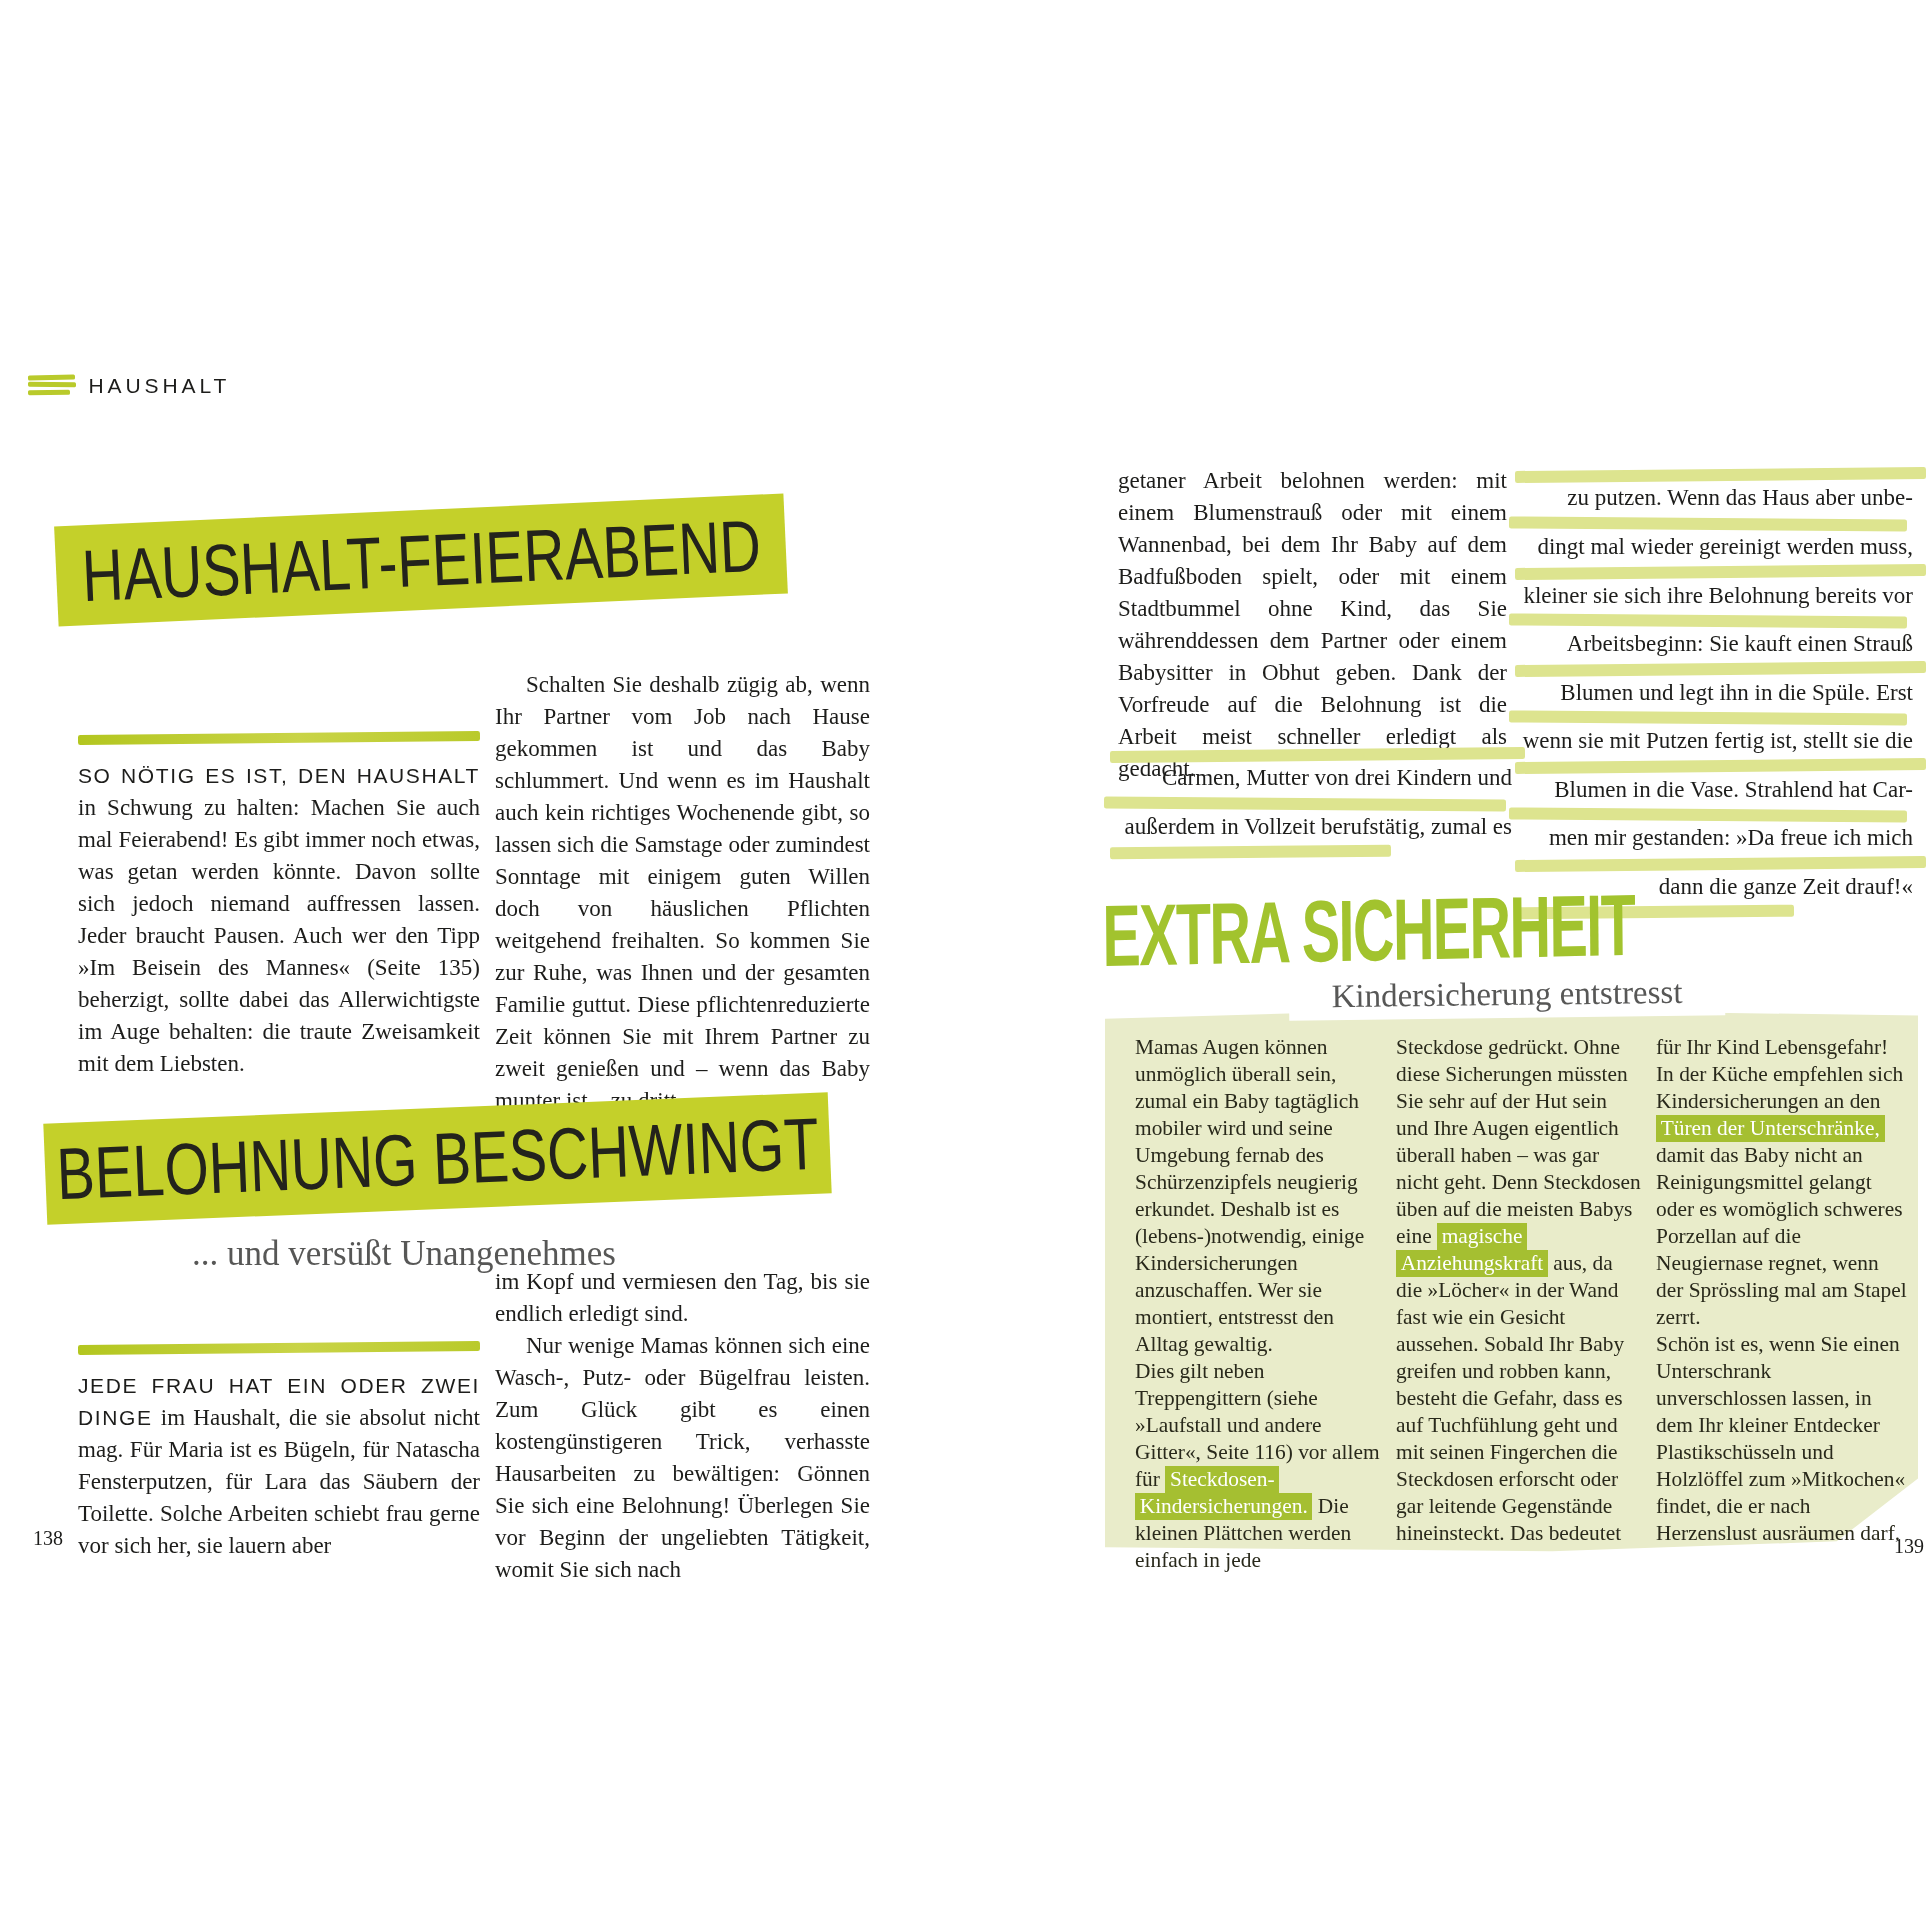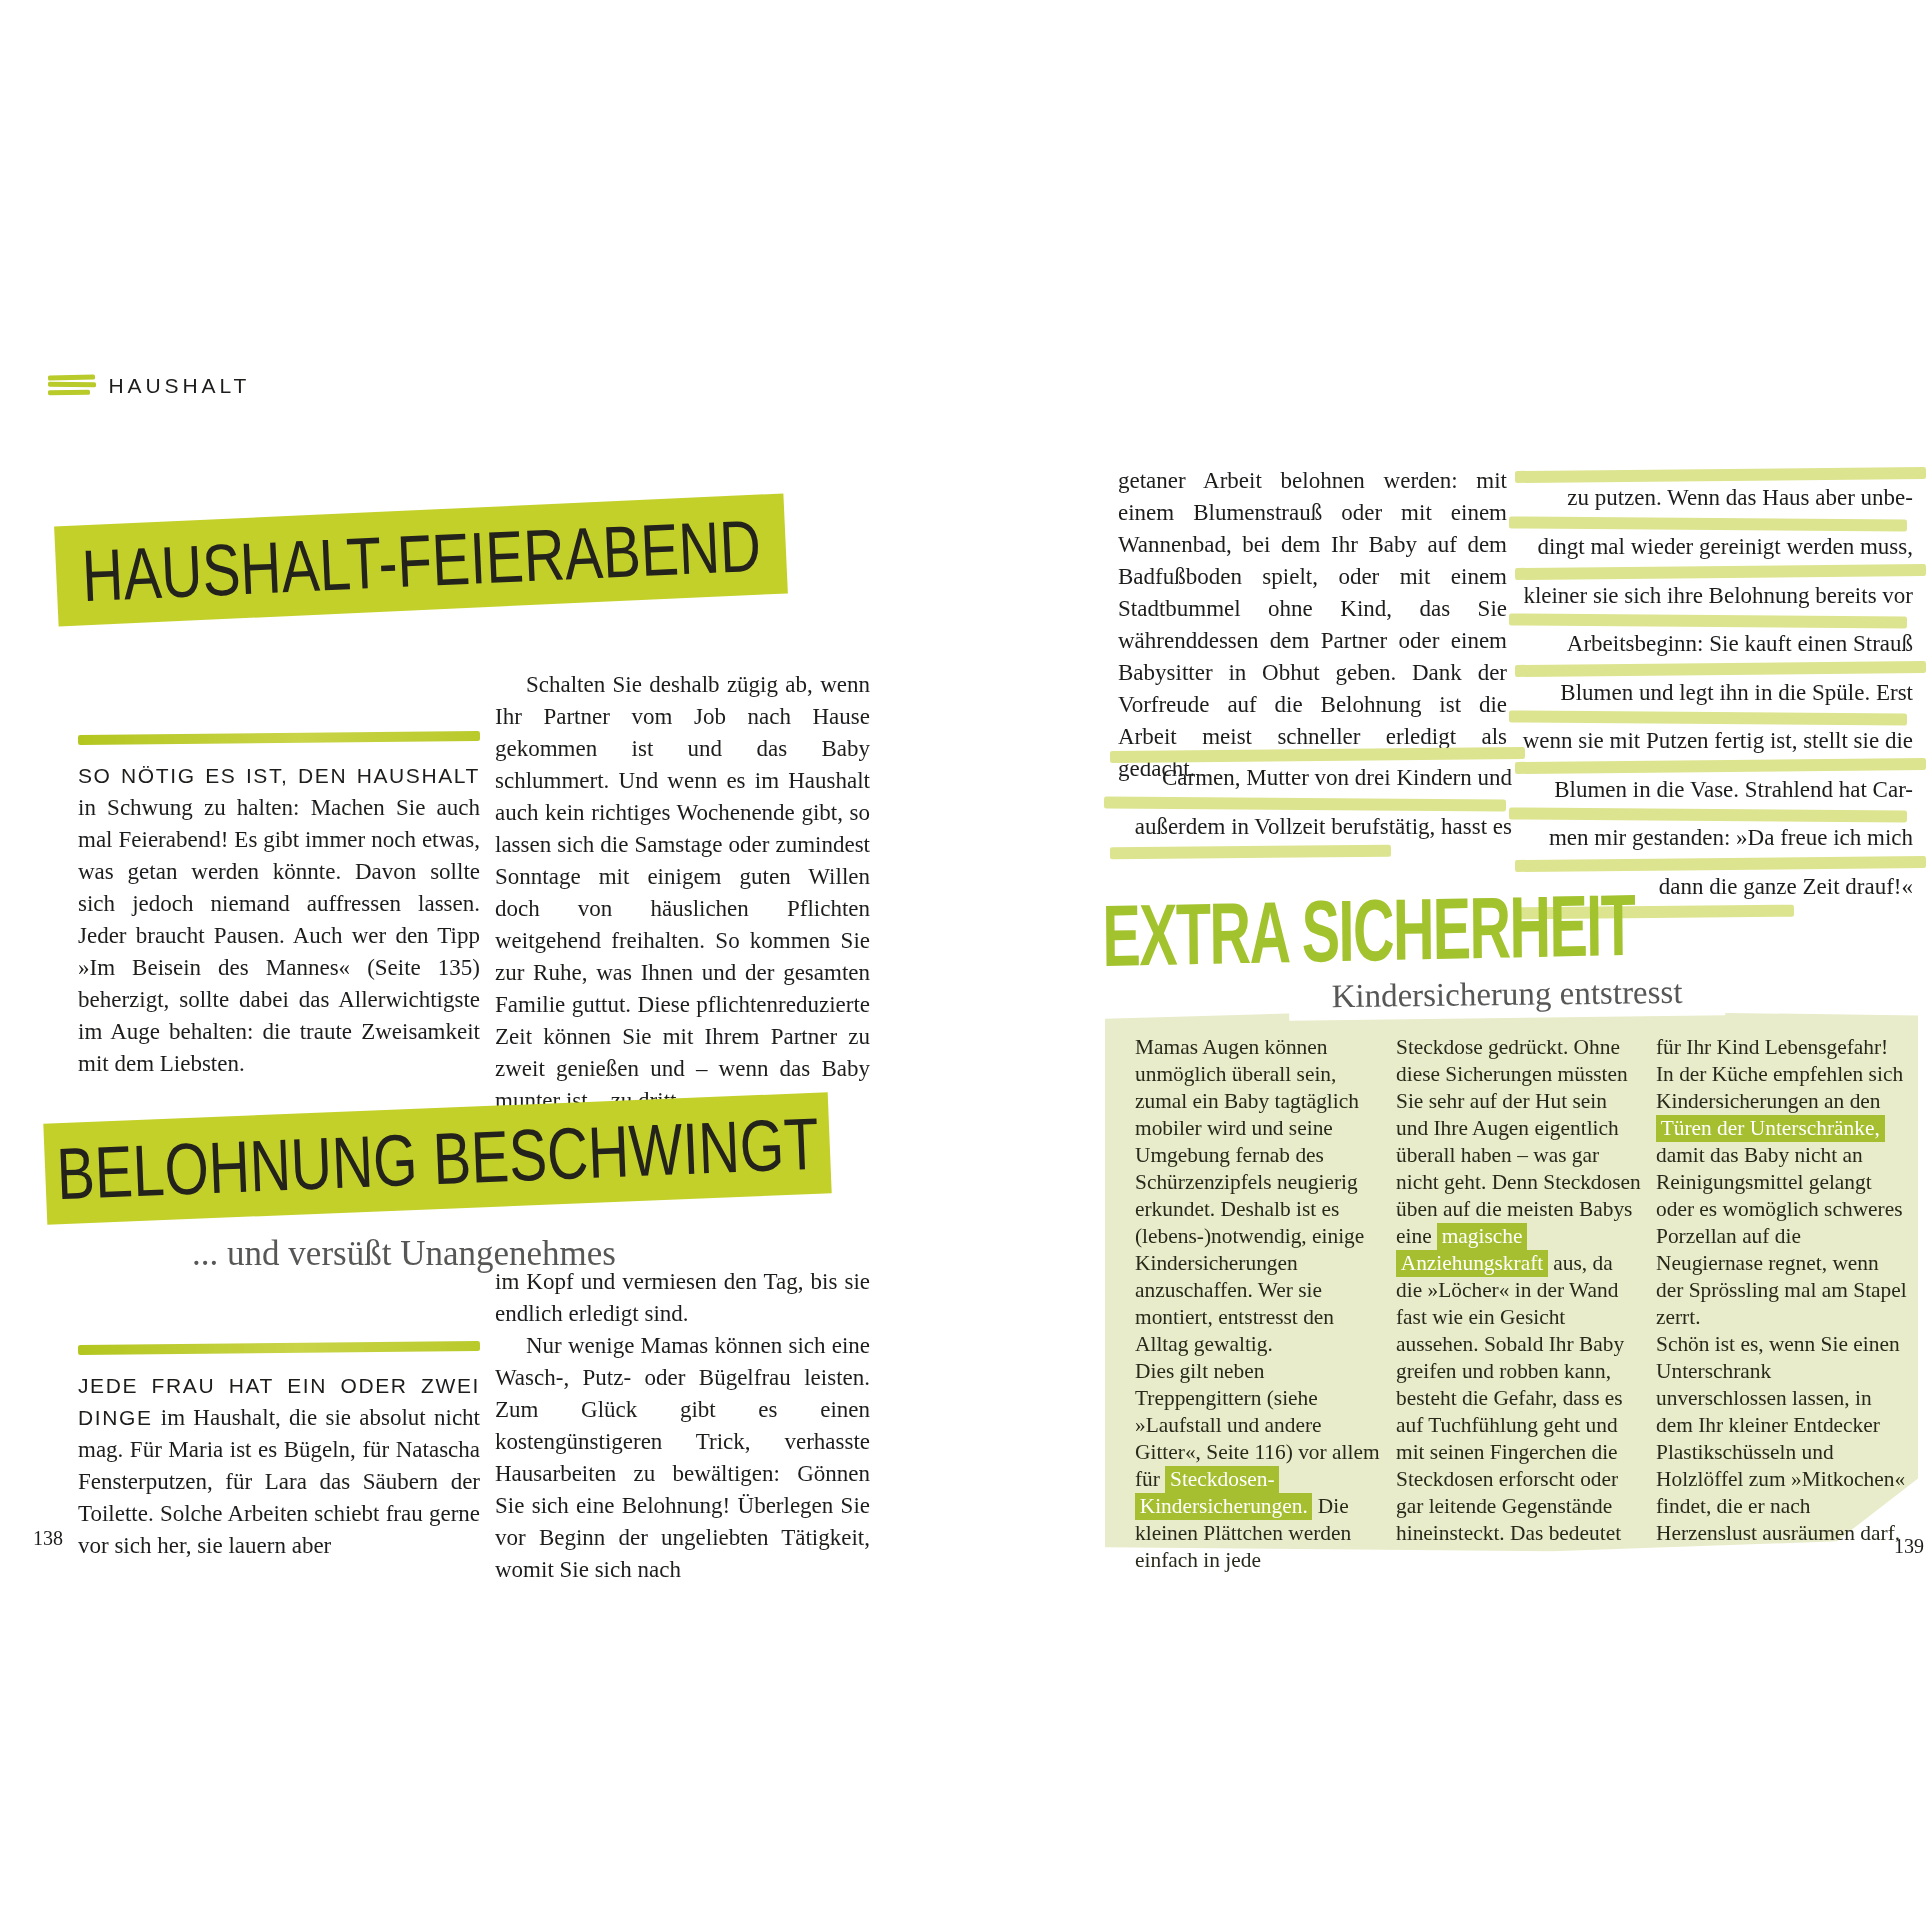--- a/index.html
+++ b/index.html
@@ -11,21 +11,21 @@
     --box-bg:#e9ecca;
     --ink:#1d1d1b;
     --box-ink:#29291b;
     --gray:#575756;
   }
   html,body{margin:0;padding:0;background:#fff;}
   .canvas{position:relative;width:1930px;height:1930px;background:#fff;overflow:hidden;
           font-family:"Liberation Serif",serif;color:var(--ink);}
 
   
-  .chapter{position:absolute;left:48px;top:374px;display:flex;align-items:center;justify-content:flex-end;}
+  .chapter{position:absolute;left:28px;top:374px;display:flex;align-items:center;justify-content:flex-end;}
   .chapter-lines{position:relative;width:48px;height:23px;margin-right:12.5px;}
   .chapter-lines div{position:absolute;left:0;background:var(--marker-green);border-radius:1.6px;}
   .cl1{top:0;width:47px;height:5.4px;transform:rotate(-1.2deg);}
   .cl2{top:7.8px;width:48px;height:5.4px;transform:rotate(0.8deg);}
   .cl3{top:15.6px;width:42px;height:4.7px;transform:rotate(-0.6deg);}
   .chapter-label{font-family:"Liberation Sans",sans-serif;font-size:21px;letter-spacing:3.9px;color:var(--ink);}
 
   
   .banner{position:absolute;background:var(--banner-green);display:flex;align-items:center;justify-content:center;}
   .banner-1{left:56px;top:510px;width:730px;height:100px;transform:rotate(-2.6deg);}
@@ -125,21 +125,21 @@
   <div class="pagenum pn-left">138</div>
 
   <div class="col rp-col-top">
     <p>getaner Arbeit belohnen werden: mit einem Blumenstrauß oder mit einem Wannenbad, bei dem Ihr Baby auf dem Badfußboden spielt, oder mit einem Stadtbummel ohne Kind, das Sie währenddessen dem Partner oder einem Babysitter in Obhut geben. Dank der Vorfreude auf die Belohnung ist die Arbeit meist schneller erledigt als gedacht.</p>
   </div>
 
   <div class="quote q-left">
       <div class="q-bar q-bar-a"></div>
       <div class="q-text">Carmen, Mutter von drei Kindern und</div>
       <div class="q-bar q-bar-b"></div>
-      <div class="q-text">außerdem in Vollzeit berufstätig, hasst es</div>
+      <div class="q-text">außerdem in Vollzeit berufstätig, zumal es</div>
       <div class="q-bar q-bar-a q-bar-last"></div>
     </div>
   <div class="quote q-right">
       <div class="q-bar q-bar-a"></div>
       <div class="q-text">zu putzen. Wenn das Haus aber unbe-</div>
       <div class="q-bar q-bar-b"></div>
       <div class="q-text">dingt mal wieder gereinigt werden muss,</div>
       <div class="q-bar q-bar-a"></div>
       <div class="q-text">kleiner sie sich ihre Belohnung bereits vor</div>
       <div class="q-bar q-bar-b"></div>

